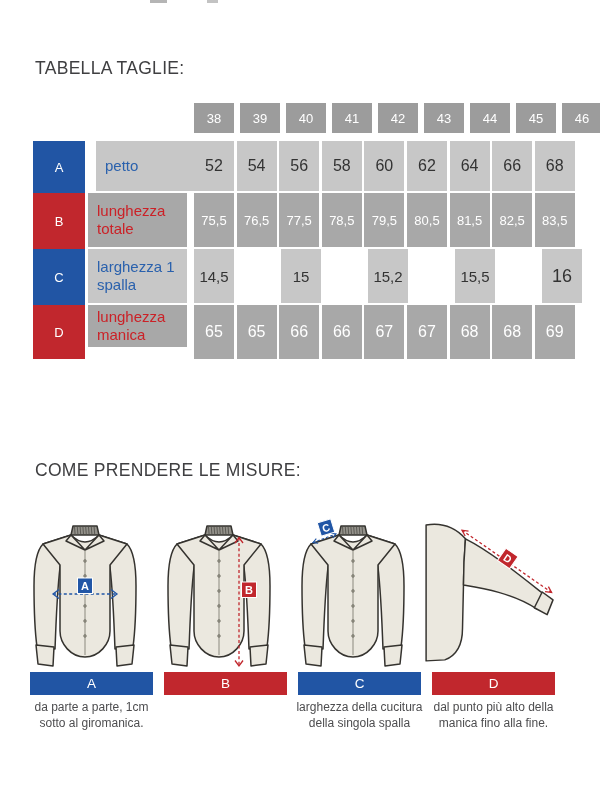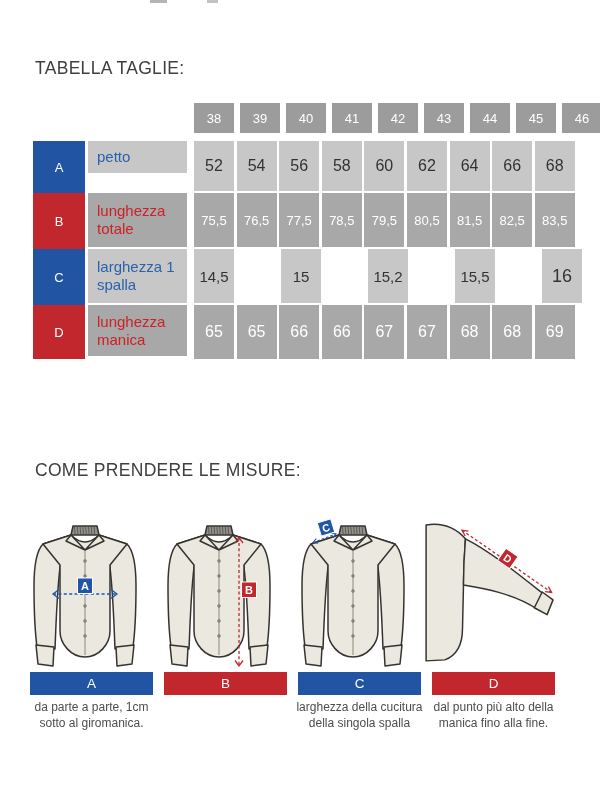--- a/index.html
+++ b/index.html
@@ -56,24 +56,24 @@
       <div class="hdr-cell">46</div>
     </div>
 
     <div class="letter-col">
       <div class="letter-cell bg-blue" style="height:52px;">A</div>
       <div class="letter-cell bg-red" style="height:56px;">B</div>
       <div class="letter-cell bg-blue" style="height:56px;">C</div>
       <div class="letter-cell bg-red" style="height:54px;">D</div>
     </div>
 
-    <div class="label-cell row-light txt-blue" style="top:38px;height:32px;">petto</div>
+    <div class="label-cell row-light txt-blue" style="top:38px;height:50px;margin-left:8px;">petto</div>
     <div class="label-cell row-dark  txt-red" style="top:90px;height:54px;">lunghezza totale</div>
     <div class="label-cell row-light txt-blue" style="top:146px;height:54px;">larghezza 1 spalla</div>
-    <div class="label-cell row-dark  txt-red" style="top:202px;height:51px;">lunghezza manica</div>
+    <div class="label-cell row-dark  txt-red" style="top:202px;height:42px;">lunghezza manica</div>
 
     <div class="vals-row" style="top:38px;height:50px;">
       <div class="val-cell row-light txt-dark">52</div>
       <div class="val-cell row-light txt-dark">54</div>
       <div class="val-cell row-light txt-dark">56</div>
       <div class="val-cell row-light txt-dark">58</div>
       <div class="val-cell row-light txt-dark">60</div>
       <div class="val-cell row-light txt-dark">62</div>
       <div class="val-cell row-light txt-dark">64</div>
       <div class="val-cell row-light txt-dark">66</div>

